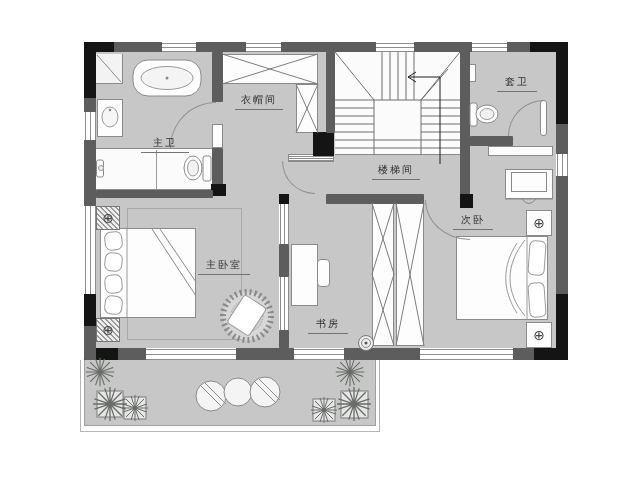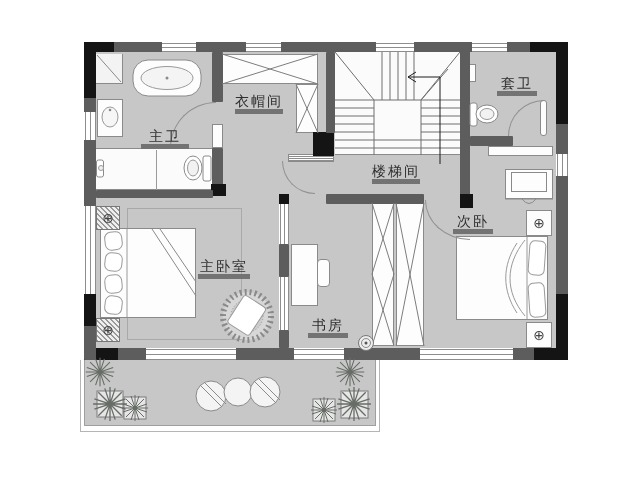--- a/index.html
+++ b/index.html
@@ -11,22 +11,22 @@
   .wallb{background:#141414;}
   .win{background:#fff;background-image:linear-gradient(#8d8d8d,#8d8d8d),linear-gradient(#8d8d8d,#8d8d8d),linear-gradient(#8d8d8d,#8d8d8d);
        background-size:100% 1px;background-position:0 1px,0 50%,0 100%;background-repeat:no-repeat;}
   .winv{background:#fff;background-image:linear-gradient(#8d8d8d,#8d8d8d),linear-gradient(#8d8d8d,#8d8d8d),linear-gradient(#8d8d8d,#8d8d8d);
         background-size:1px 100%;background-position:1px 0,50% 0,100% 0;background-repeat:no-repeat;}
   .furn{background:#fdfdfd;border:1px solid #8a8a8a;}
   .arc{border:0 solid #909090;}
   .arc.tl{border-top-width:1px;border-left-width:1px;border-top-left-radius:100% 100%;}
   .arc.bl{border-bottom-width:1px;border-left-width:1px;border-bottom-left-radius:100% 100%;}
   .rlabel{display:flex;align-items:flex-start;justify-content:center;
-          font-size:14px;letter-spacing:2px;color:#2f2f2f;
-          border-bottom:5px solid #737373;padding-bottom:16px;height:13px;white-space:nowrap;}
+          font-size:10px;letter-spacing:2px;color:#2f2f2f;
+          border-bottom:1px solid #737373;padding-bottom:16px;height:13px;white-space:nowrap;}
   .stand{display:flex;align-items:center;justify-content:center;font-size:14px;color:#444;}
   .hatch{background:#efefef;background-image:repeating-linear-gradient(45deg,#9a9a9a 0,#9a9a9a 1px,transparent 1px,transparent 3.5px);}
   svg{position:absolute;left:0;top:0;pointer-events:none;}
 </style>
 </head>
 <body>
 
 <div class="stage">
 
   <div class="abs floor" style="left:96px;top:52px;width:460px;height:296px;"></div>
@@ -223,21 +223,21 @@
       <rect x="341" y="391" width="27" height="27" fill="#e6e6e6" stroke="#7d7d7d"></rect>
       <use href="#burst" transform="translate(110,404) scale(1.3)"></use>
       <use href="#burst" transform="translate(100,372) scale(1.1)"></use>
       <use href="#burst" transform="translate(135,408)"></use>
       <use href="#burst" transform="translate(324,410)"></use>
       <use href="#burst" transform="translate(354,404) scale(1.3)"></use>
       <use href="#burst" transform="translate(350,372) scale(1.1)"></use>
     </g>
   </svg>
 
-  <div class="abs rlabel" style="left:141px;top:128px;width:48px;">主卫</div>
+  <div class="abs rlabel" style="left:141px;top:136px;width:48px;">主卫</div>
   <div class="abs rlabel" style="left:235px;top:93px;width:48px;">衣帽间</div>
   <div class="abs rlabel" style="left:372px;top:163px;width:48px;">楼梯间</div>
   <div class="abs rlabel" style="left:497px;top:75px;width:40px;">套卫</div>
   <div class="abs rlabel" style="left:453px;top:213px;width:40px;">次卧</div>
   <div class="abs rlabel" style="left:198px;top:258px;width:52px;">主卧室</div>
   <div class="abs rlabel" style="left:308px;top:317px;width:40px;">书房</div>
 
 </div>
 
 </body></html>

